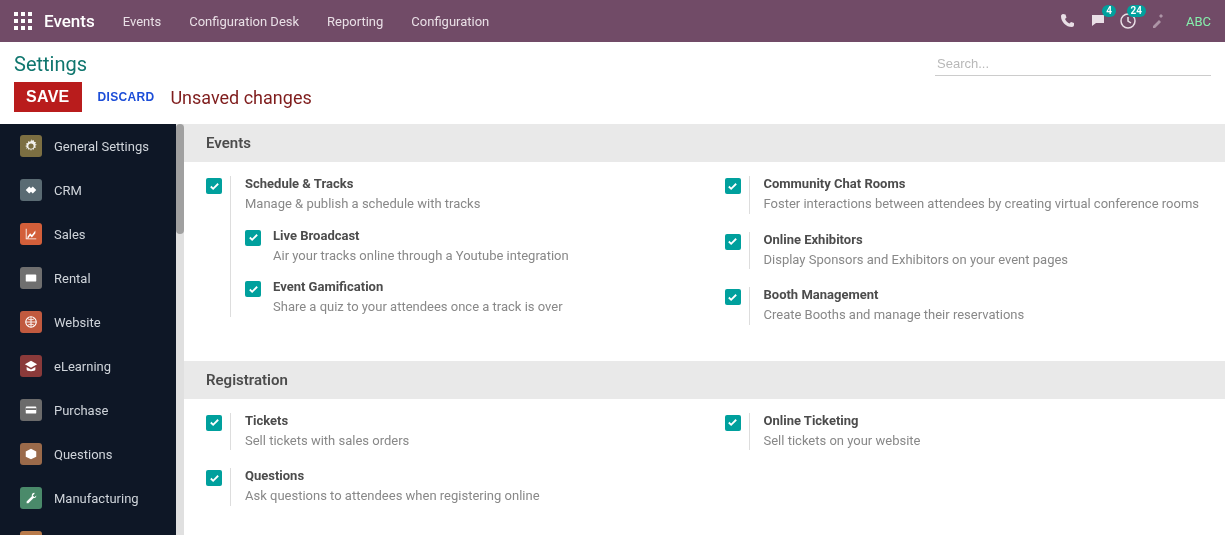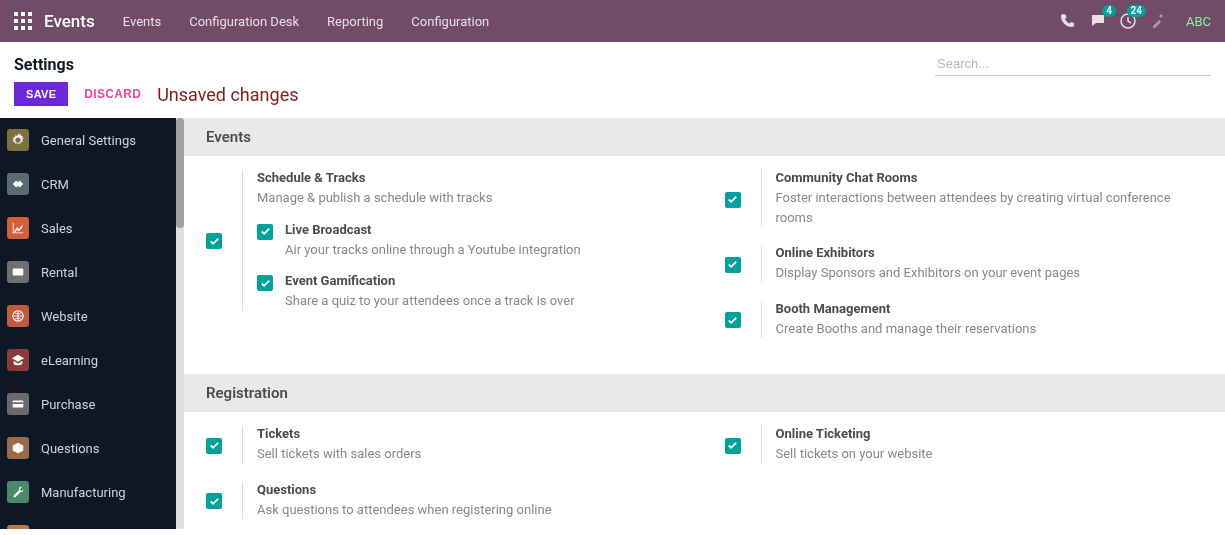--- a/index.html
+++ b/index.html
@@ -13,45 +13,45 @@
   .nav-items { display: flex; gap: 28px; }
   .nav-item { color: #e9dfe6; font-size: 13px; cursor: pointer; }
   .topbar-right { margin-left: auto; display: flex; align-items: center; gap: 14px; }
   .tb-icon { width: 16px; height: 16px; position: relative; cursor: pointer; }
   .tb-icon svg { fill: #e9dfe6; }
   .badge { position: absolute; top: -8px; right: -10px; background: #00A09D; color: #fff; font-size: 10px; font-weight: 600; border-radius: 8px; padding: 1px 4px; line-height: 1; }
   .user-abbr { font-size: 13px; color: #86efac; margin-left: 6px; cursor: pointer; }
   
   
   .page-header { display: flex; align-items: center; padding: 10px 14px 6px 14px; }
-  .page-title { font-size: 16px; color: #0f172a; font-weight: 700; }
+  .page-title { font-size: 20px; color: #0f766e; font-weight: 400; }
   .search-wrap { margin-left: auto; width: 276px; border-bottom: 1px solid #ccc; }
   .search-input { border: none; outline: none; width: 100%; font-size: 13px; padding: 4px 2px; color: #6c757d; background: transparent; }
   .search-input::placeholder { color: #b8b8b8; }
   
   
   .action-bar { display: flex; align-items: center; gap: 16px; padding: 0 14px 12px 14px; }
-  .btn-save { background: #6d28d9; color: #fff; border: none; font-weight: 700; font-size: 11px; padding: 6px 12px; cursor: pointer; letter-spacing: 0.3px; }
-  .btn-discard { background: none; border: none; color: #ec4899; font-weight: 600; font-size: 12px; cursor: pointer; letter-spacing: 0.3px; }
+  .btn-save { background: #b91c1c; color: #fff; border: none; font-weight: 700; font-size: 16px; padding: 6px 12px; cursor: pointer; letter-spacing: 0.3px; }
+  .btn-discard { background: none; border: none; color: #1d4ed8; font-weight: 600; font-size: 12px; cursor: pointer; letter-spacing: 0.3px; }
   .unsaved { color: #7f1d1d; font-size: 18px; }
   
   
   .main { display: flex; height: calc(100% - 42px - 52px - 30px); }
   .sidebar { width: 176px; background: #0e1726; color: #cfd4da; overflow-y: auto; scrollbar-width: thin; }
   .sidebar-track { width: 8px; background: #e0e0e0; position: relative; }
   .sidebar-thumb { position: absolute; top: 0; left: 0; width: 8px; height: 110px; background: #a0a0a0; border-radius: 4px; }
-  .sb-item { display: flex; align-items: center; gap: 12px; padding: 11px 7px; font-size: 13px; cursor: pointer; }
+  .sb-item { display: flex; align-items: center; gap: 12px; padding: 11px 20px; font-size: 13px; cursor: pointer; }
   .sb-icon { width: 22px; height: 22px; border-radius: 3px; display: flex; align-items: center; justify-content: center; flex-shrink: 0; }
   .sb-icon svg { width: 14px; height: 14px; fill: #fff; }
   
   .content { flex: 1; overflow-y: auto; background: #fff; }
   .section-header { background: #e9e9e9; padding: 10px 22px; font-size: 15px; font-weight: 600; color: #4c4c4c; }
   .settings-grid { display: flex; padding: 14px 22px 18px 22px; gap: 40px; }
   .col { flex: 1; }
-  .setting-item { display: flex; gap: 20px; margin-bottom: 18px; align-items: center; }
+  .setting-item { display: flex; gap: 8px; margin-bottom: 18px; }
   .checkbox { width: 16px; height: 16px; background: #00A09D; border-radius: 2px; display: flex; align-items: center; justify-content: center; flex-shrink: 0; margin-top: 2px; cursor: pointer; }
   .checkbox svg { width: 11px; height: 11px; fill: #fff; }
   .setting-body { border-left: 1px solid #ddd; padding-left: 14px; flex: 1; }
   .setting-title { font-size: 13px; font-weight: 700; color: #4c4c4c; margin-bottom: 3px; }
   .setting-desc { font-size: 13px; color: #888; line-height: 1.5; }
   .sub-setting { margin-top: 14px; display: flex; gap: 12px; }
   .sub-setting .setting-body { border-left: none; padding-left: 0; }
 </style>
 </head>
 <body>

